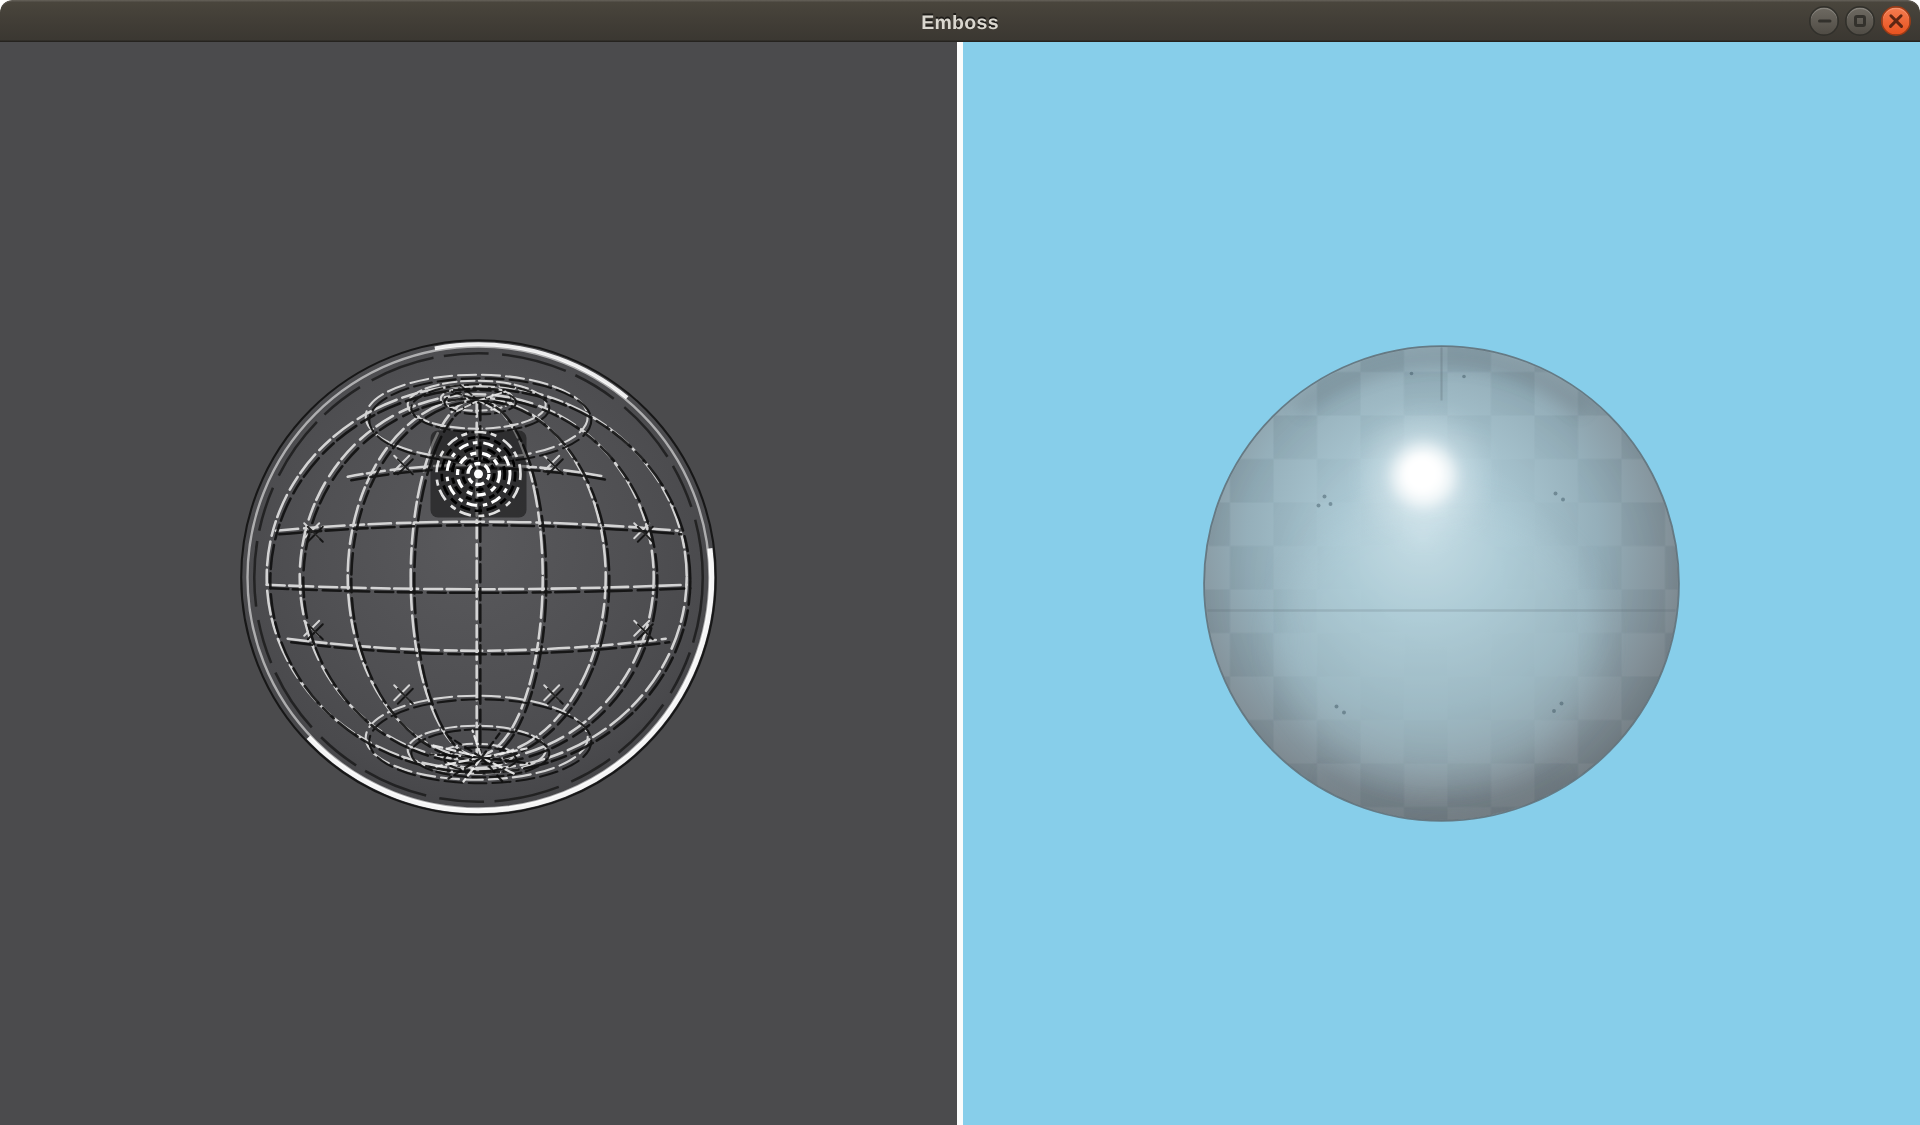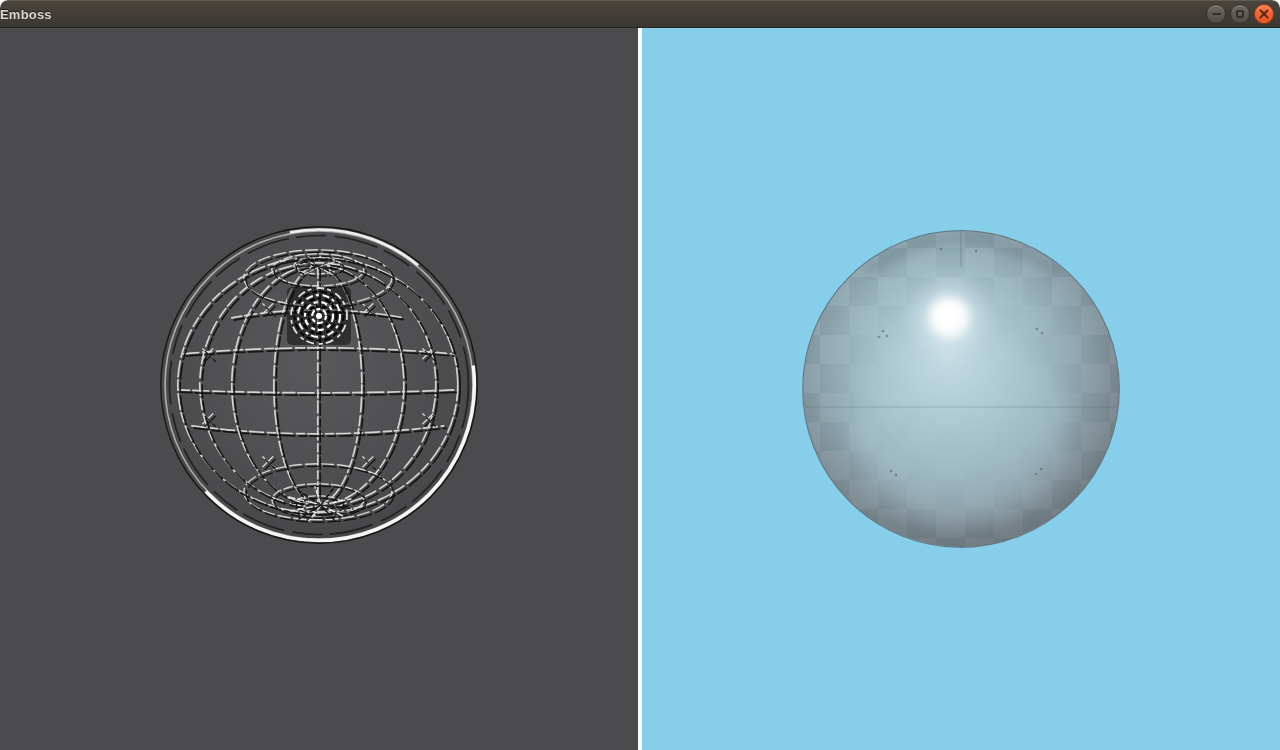--- a/index.html
+++ b/index.html
@@ -5,21 +5,21 @@
   html,body{margin:0;padding:0;background:#ffffff;}
   body{width:1280px;height:750px;font-family:"Liberation Sans",sans-serif;overflow:hidden;}
 
   .window{width:1280px;height:750px;display:flex;flex-direction:column;border-radius:8px 8px 0 0;overflow:hidden;}
 
   
   .titlebar{
     height:28px;flex:0 0 28px;position:relative;
     background:linear-gradient(180deg,var(--titlebar-top,#4a463d) 0%,var(--titlebar-mid,#413d36) 55%,var(--titlebar-bottom,#3a3731) 100%);
     box-shadow:inset 0 1px 0 rgba(255,255,255,.12), inset 0 -1px 0 rgba(0,0,0,.35);
-    display:flex;align-items:center;
+    display:flex;align-items:center;justify-content:center;
     border-radius:8px 8px 0 0;
   }
   .title{
     color:var(--title-color,#dad7cf);font-size:13px;font-weight:bold;letter-spacing:.2px;
     text-shadow:0 -1px 0 rgba(0,0,0,.55);
   }
   .controls{position:absolute;right:6px;top:0;height:100%;display:flex;align-items:center;gap:4px;}
   .win-btn{
     width:20px;height:20px;border-radius:50%;
     display:flex;align-items:center;justify-content:center;

